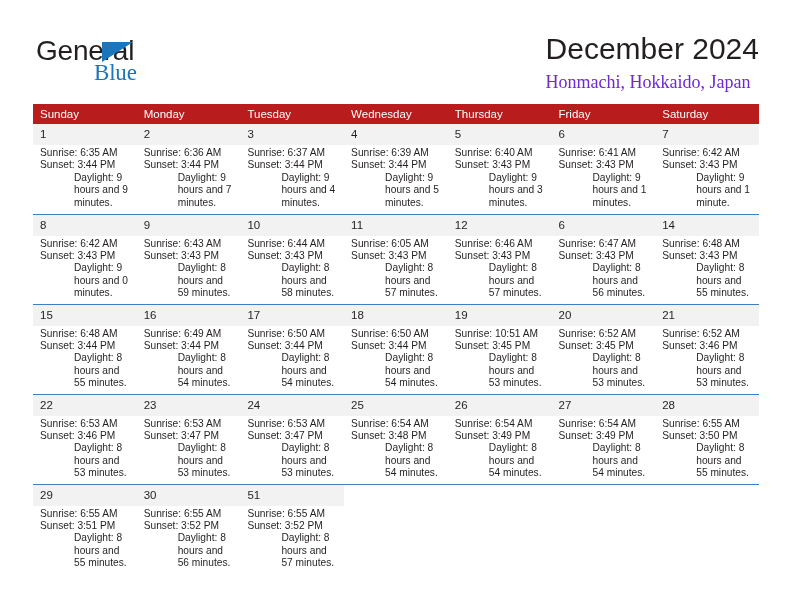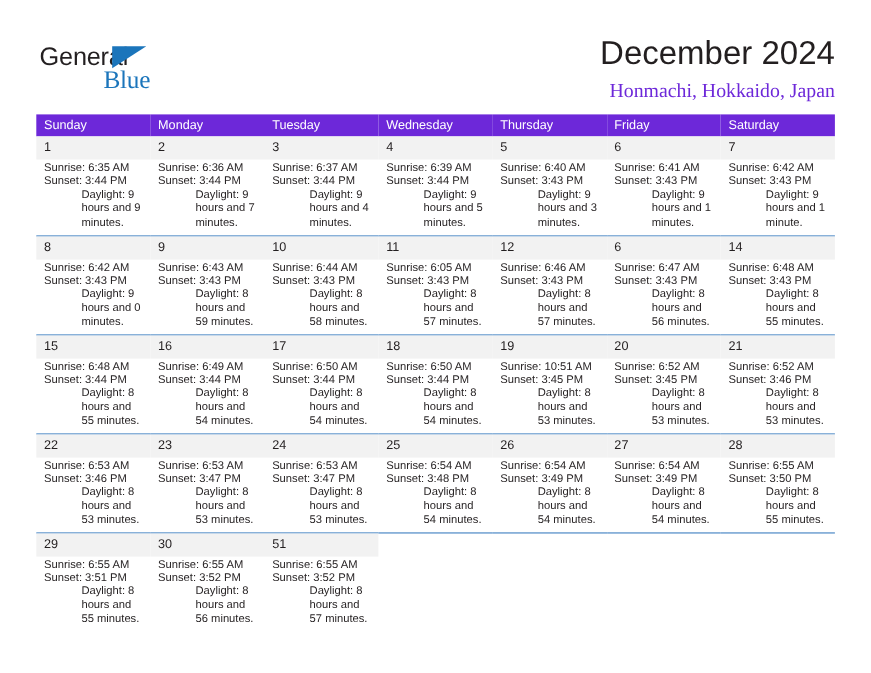--- a/index.html
+++ b/index.html
@@ -34,21 +34,21 @@
     position: absolute;
     left: 3px;
     top: 8px;
     width: 190px;
     height: 56px;
   }
   .logo-general {
     position: absolute;
     left: 0;
     top: 0;
-    font-size: 23px;
+    font-size: 28px;
     line-height: 26px;
     color: #231f20;
     letter-spacing: -0.2px;
     font-family: "Liberation Sans", sans-serif;
   }
   .logo-triangle {
     position: absolute;
     left: 66px;
     top: 4px;
     width: 0;
@@ -64,21 +64,21 @@
     line-height: 26px;
     color: #1b75bb;
     letter-spacing: -0.2px;
     font-family: Liberation Serif, serif;
   }
 
   .title-block {
     position: absolute;
     right: 0;
     top: 0;
-    text-align: right;
+    text-align: left;
   }
   .cal-title {
     font-size: 30px;
     line-height: 38px;
     color: #231f20;
     font-weight: normal;
     margin: 0;
     white-space: nowrap;
   }
   .cal-subtitle {
@@ -94,21 +94,21 @@
   
   .calendar {
     position: absolute;
     left: 33px;
     top: 104px;
     width: 726px;
     border-collapse: collapse;
     table-layout: fixed;
   }
   .weekday-row th {
-    background: #6d28d9;
+    background: #b91c1c;
     color: #ffffff;
     font-size: 11.5px;
     font-weight: normal;
     text-align: left;
     padding: 4px 0 4px 7px;
     height: 13px;
     border: none;
     box-sizing: border-box;
   }
   .week-row > td {

